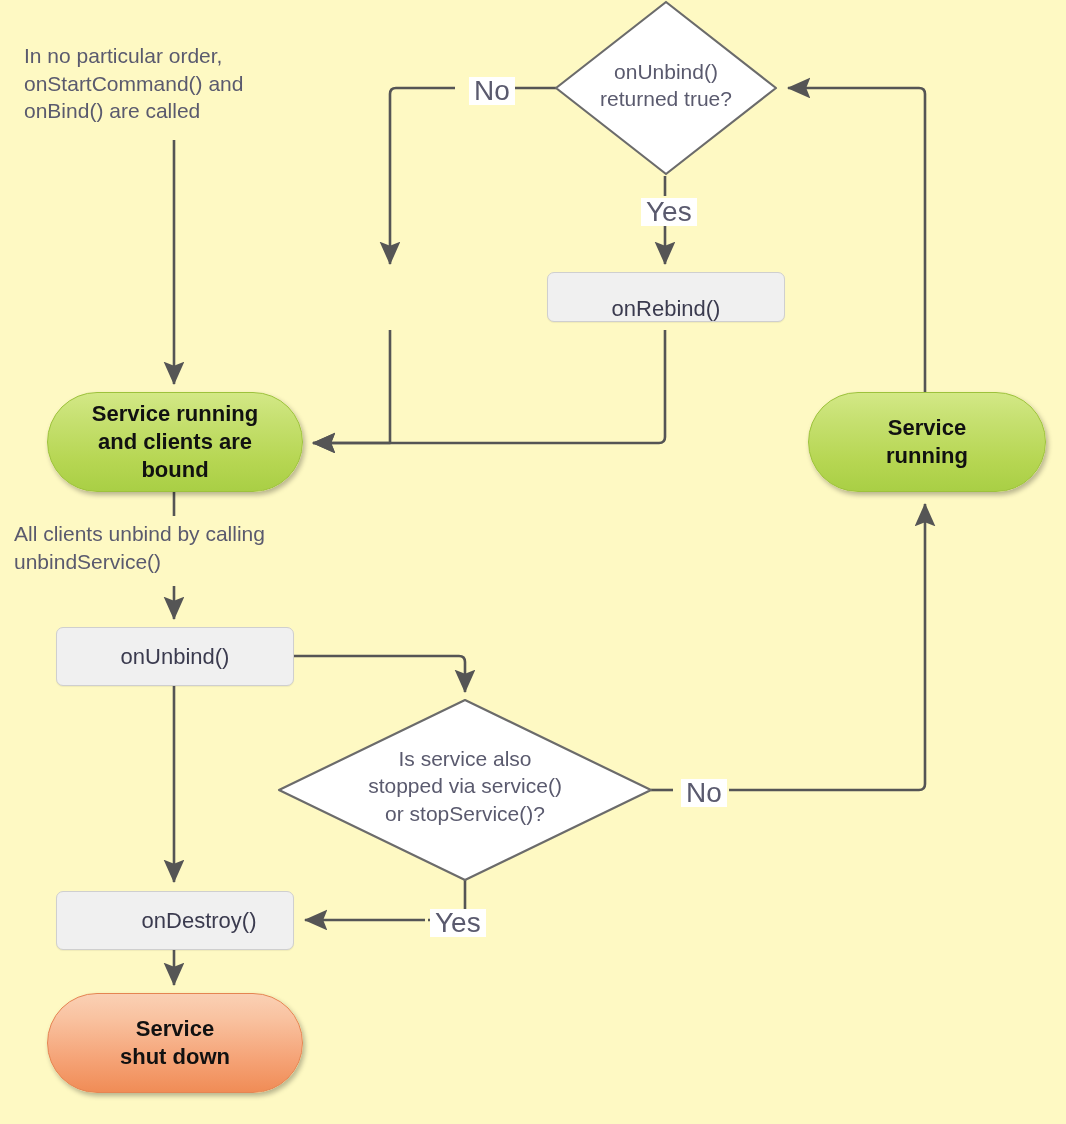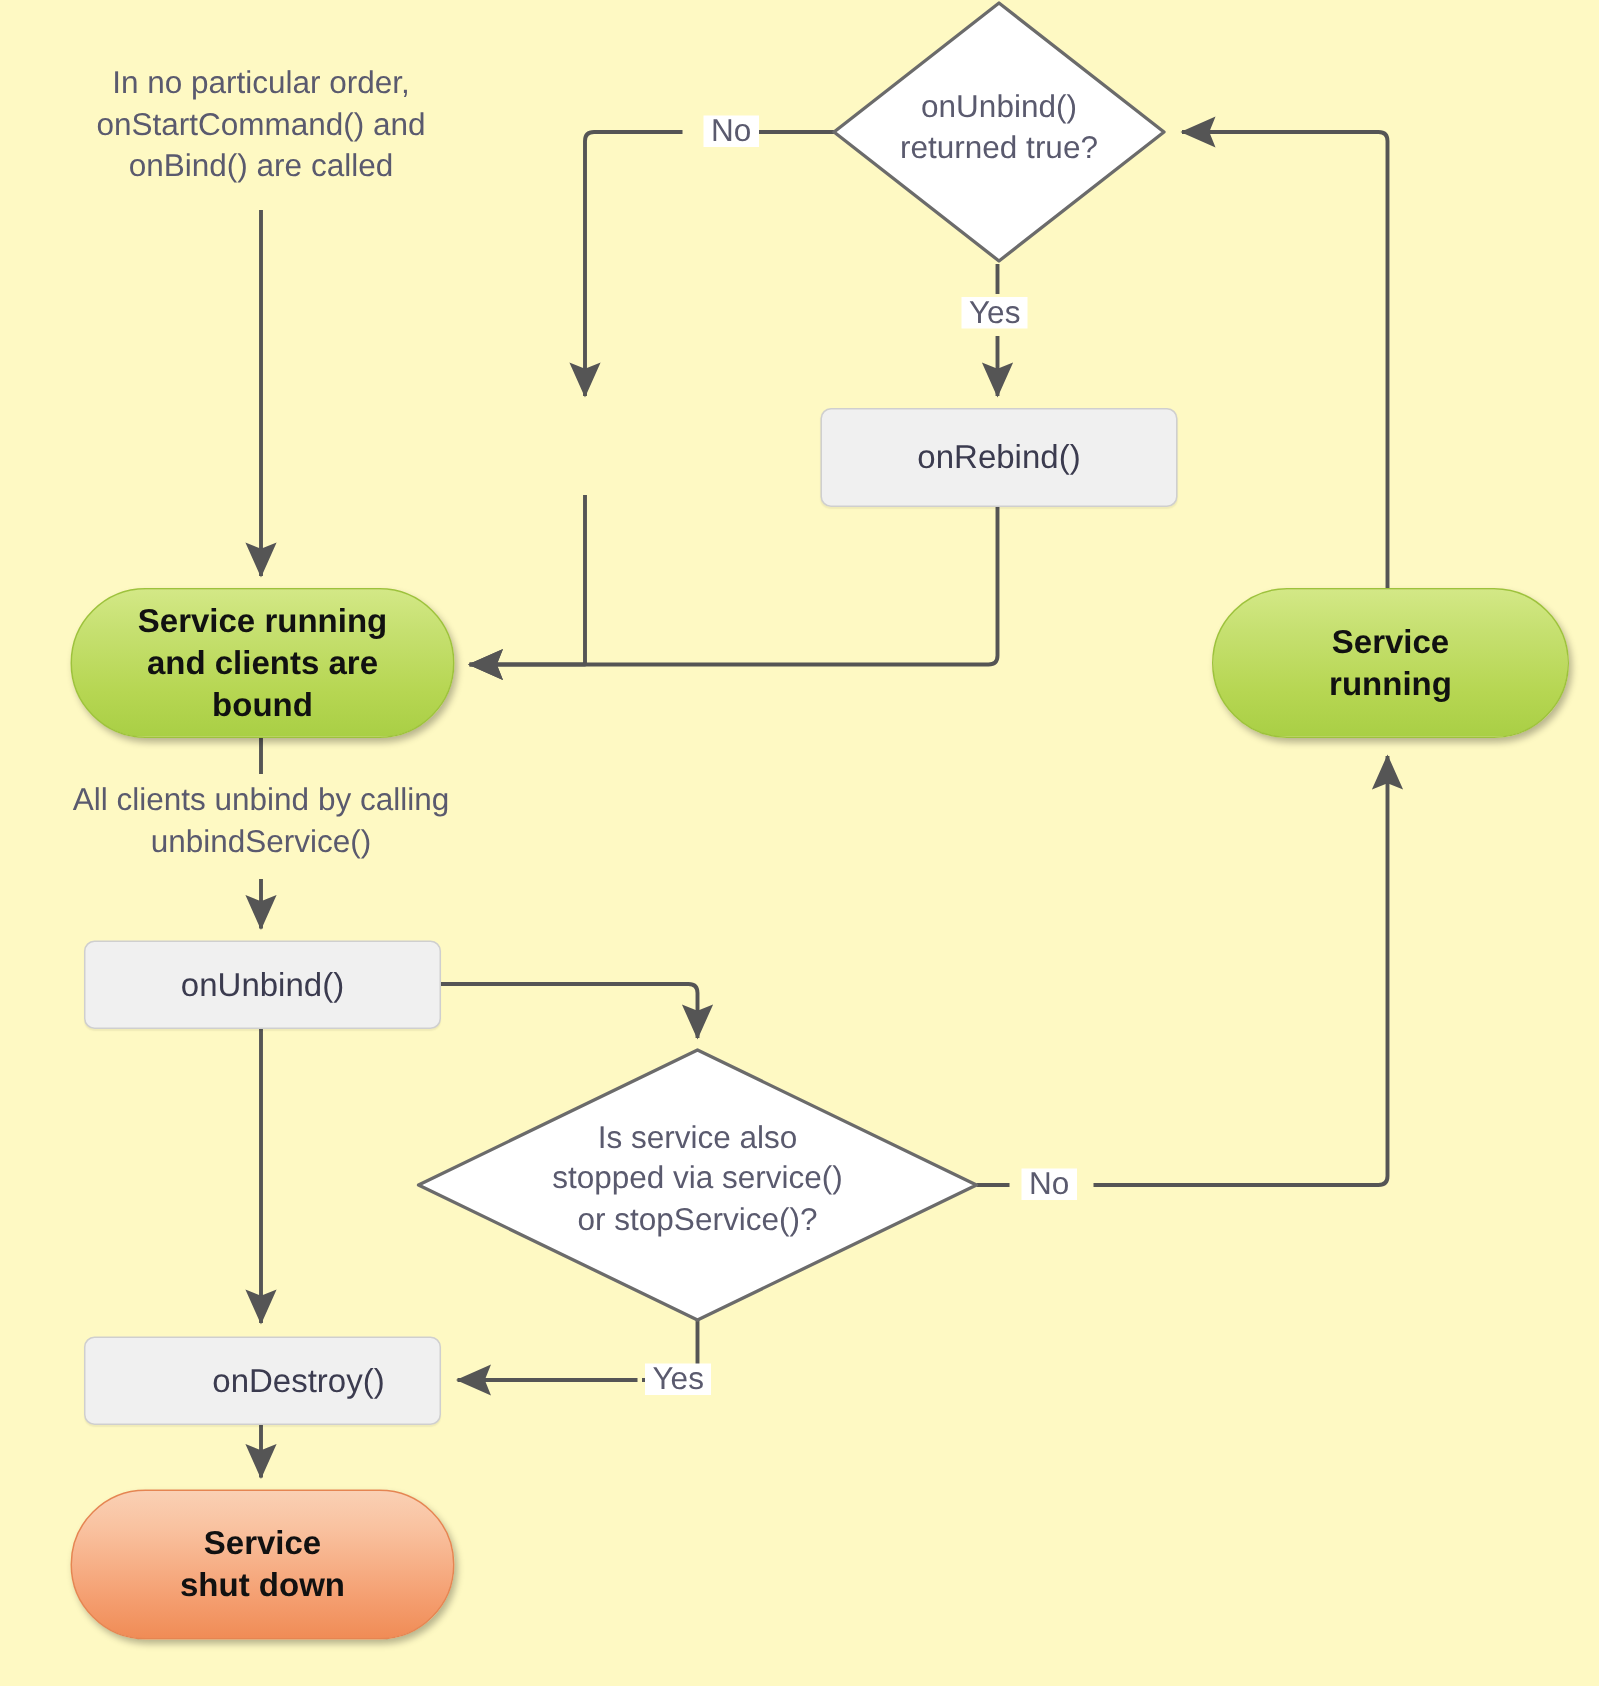--- a/index.html
+++ b/index.html
@@ -65,27 +65,27 @@
     background: linear-gradient(to bottom, #fad0b4 0%, #f9c2a0 25%, #f5a275 68%, #f08c56 100%);
     border: 1px solid #e58552;
   }
 
   
   .note {
     position: absolute;
     color: #5a5a6e;
     font-size: 21px;
     line-height: 1.32;
-    text-align: center;
+    text-align: left;
     white-space: pre-line;
   }
   .edge-label {
     position: absolute;
     color: #5a5a6e;
-    font-size: 21px;
+    font-size: 28px;
     line-height: 1;
     text-align: center;
     background: #ffffff;
     padding: 0 5px;
   }
   
   .diamond-text {
     position: absolute;
     color: #5a5a6e;
     font-size: 21px;
@@ -161,21 +161,21 @@
 
   <div class="edge-label" style="left:469px; top:77px;">No</div>
 
   <div class="edge-label" style="left:641px; top:198px;">Yes</div>
 
   <div class="edge-label" style="left:681px; top:779px;">No</div>
 
   <div class="edge-label" style="left:430px; top:909px;">Yes</div>
 
 
-  <div class="node proc" style="left:547px; top:272px; width:238px; height:66px;">
+  <div class="node proc" style="left:547px; top:272px; width:238px; height:50px;align-items:flex-end;">
     <span>onRebind()</span>
   </div>
 
   <div class="node proc" style="left:56px; top:627px; width:238px; height:59px;">
     <span>onUnbind()</span>
   </div>
 
   <div class="node proc" style="left:56px; top:891px; width:238px; height:59px;padding-left:48px;">
     <span>onDestroy()</span>
   </div>

